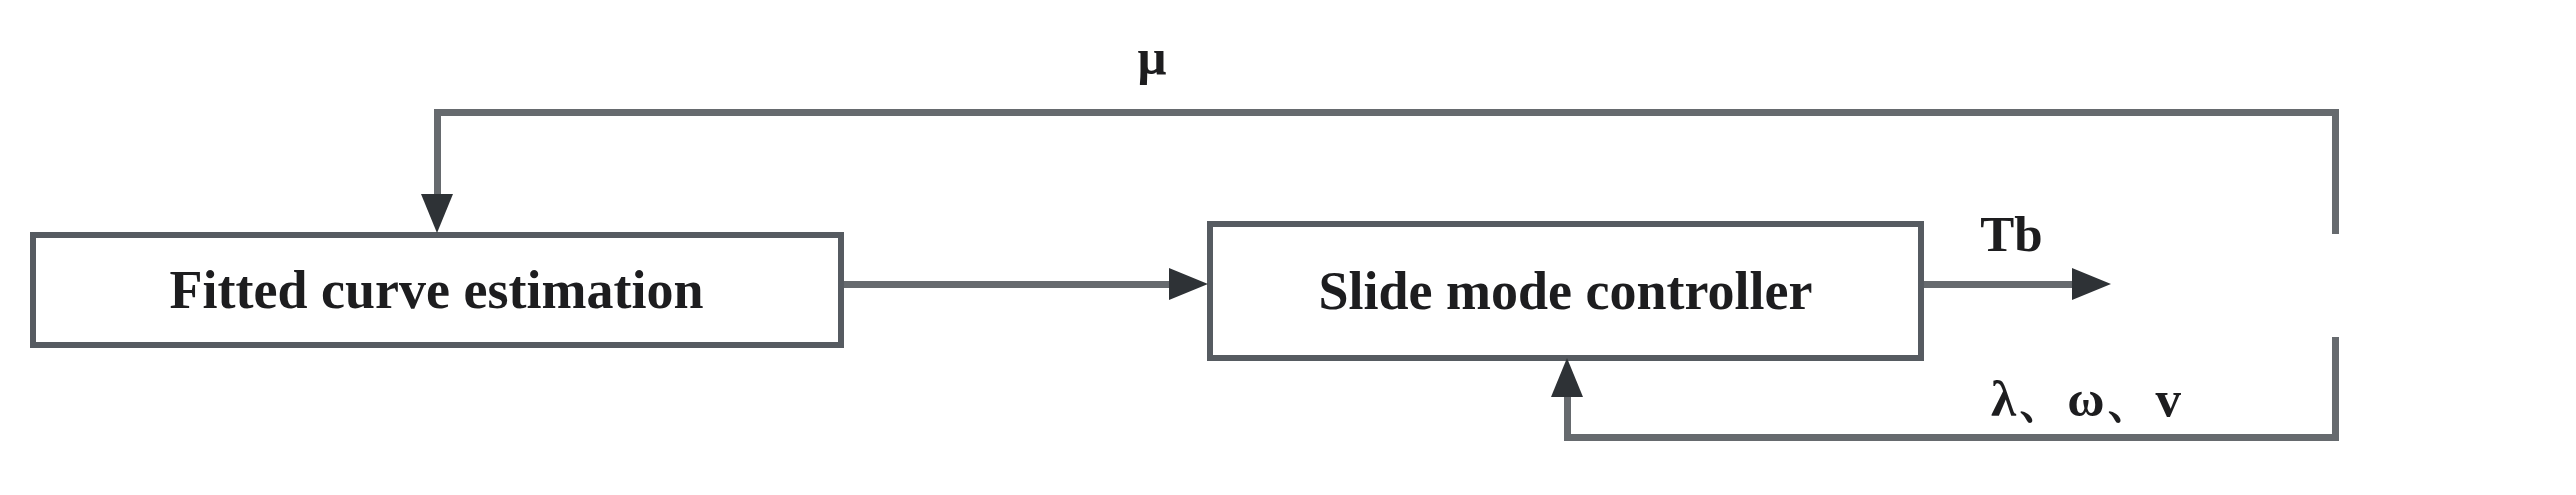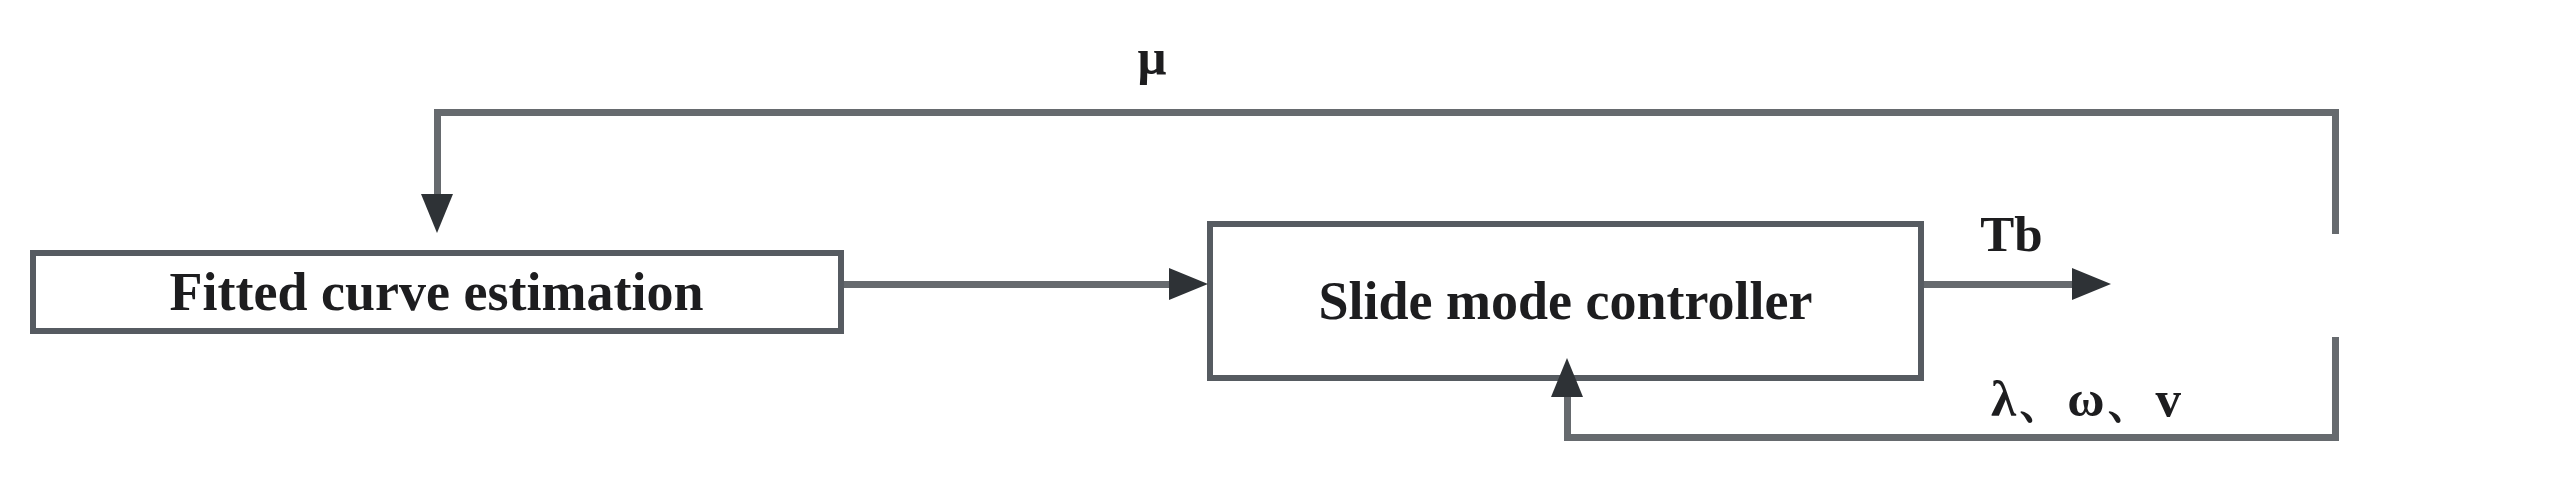--- a/index.html
+++ b/index.html
@@ -61,22 +61,22 @@
     position: absolute;
     font-weight: bold;
     font-size: 51px;
     color: var(--color-text, #1d1d1f);
     text-align: center;
     white-space: nowrap;
     z-index: 2;
   }
 
   
-  #node-fitted  { left: 29.5px;   top: 250px; width: 814px; height: 84px; }
-  #node-slide   { left: 1207px; top: 221px; width: 717px; height: 160px; }
+  #node-fitted  { left: 29.5px;   top: 232px; width: 814px; height: 116px; }
+  #node-slide   { left: 1207px; top: 221px; width: 717px; height: 140px; }
   #node-vehicle { left: 2110px; top: 227px; width: 448px; height: 114px; }
 
   
   #mu-vert-right { left: 2332px; top: 112px; width: 6.5px;    height: 122px; }
   #mu-horiz      { left: 434px;  top: 109px; width: 1905px; height: 6.5px;  }
   #mu-vert-left  { left: 434px;  top: 112px; width: 6.5px;    height: 86px; }
   #mu-arrow      { left: 421px;  top: 194px; }
   #label-mu      { left: 1070px; top: 28px;  width: 164px; }
 
   

